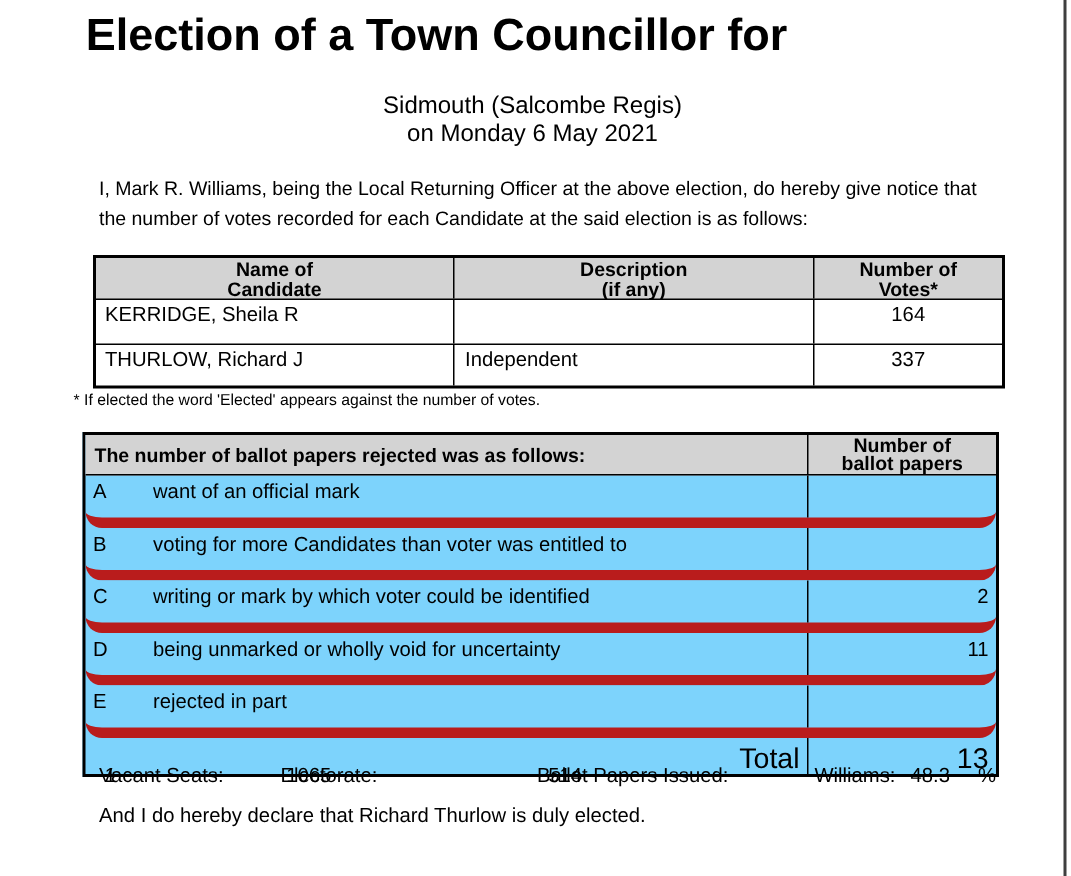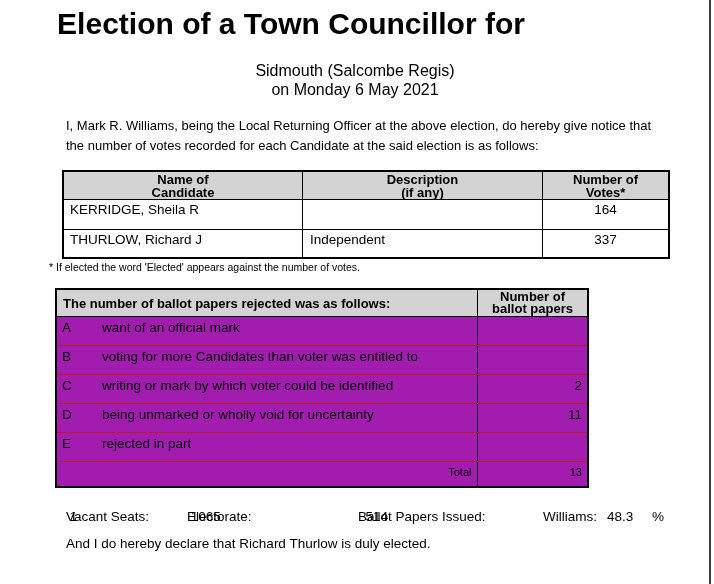--- a/index.html
+++ b/index.html
@@ -53,42 +53,42 @@
   .rt-r1 { height: 30px; border-bottom: 1px solid #000; }
   .rt-r2 { height: 27px; }
 
   .footnote {
     position: absolute; left: 49px; top: 261px;
     font-size: 10.5px;
   }
 
   
   .rejected-table {
-    position: absolute; left: 55px; top: 288px; width: 534px;
-    border: 2px solid #000; box-sizing: border-box; background: #a21caf;
+    position: absolute; left: 55px; top: 288px; width: 611px;
+    border: 2px solid #000; box-sizing: border-box; background: #7dd3fc;
   }
   .bt-row { display: flex; }
   .bt-row > div { box-sizing: border-box; }
   .bt-left  { width: 482px; border-right: 1px solid #000; }
   .bt-right { width: 125px; }
   .bt-header { height: 26px; background: #d3d3d3; border-bottom: 1px solid #000; }
   .bt-header .bt-left {
     display: flex; align-items: center;
     font-weight: bold; font-size: 13px; padding-left: 6px;
   }
   .bt-header .bt-right {
     display: flex; align-items: center; justify-content: center;
     font-weight: bold; font-size: 13px; line-height: 12px;
     text-align: center; white-space: pre-line;
   }
-  .bt-data { height: 28px; border-bottom: 1px solid #b91c1c; font-size: 13.5px; }
+  .bt-data { height: 28px; border-bottom: 7px solid #b91c1c; font-size: 13.5px; border-radius: 11px; }
   .bt-data .bt-left { padding: 3px 0 0 5px; }
   .bt-letter { display: inline-block; width: 40px; }
   .bt-data .bt-right { text-align: right; padding: 3px 5px 0 0; }
-  .bt-total { height: 24px; font-size: 11px; }
+  .bt-total { height: 24px; font-size: 19px; }
   .bt-total .bt-left { text-align: right; padding: 4px 5px 0 0; }
   .bt-total .bt-right { text-align: right; padding: 4px 5px 0 0; }
 
   
   .stats { position: absolute; top: 509px; left: 0; width: 710px; font-size: 13.5px; }
   .stats span { position: absolute; white-space: nowrap; }
   .st-vacant    { left: 66px; }
   .st-elect     { left: 187px; }
   .st-ballot    { left: 358px; }
   .st-turnlbl   { left: 543px; }

